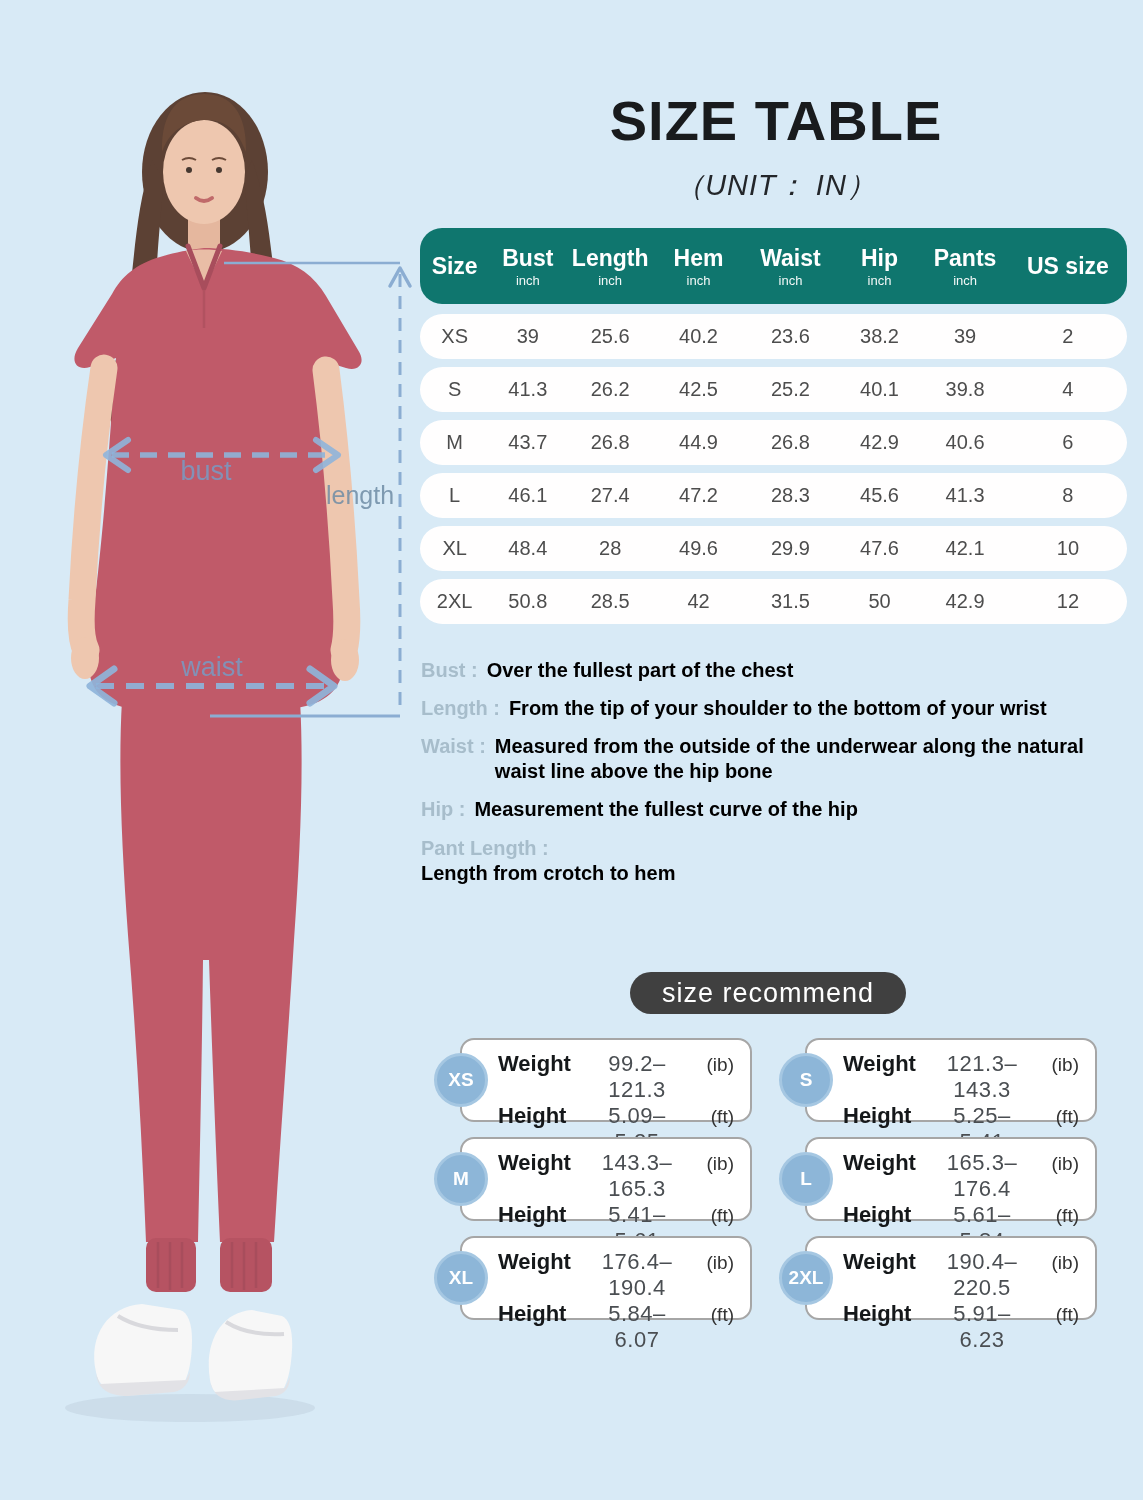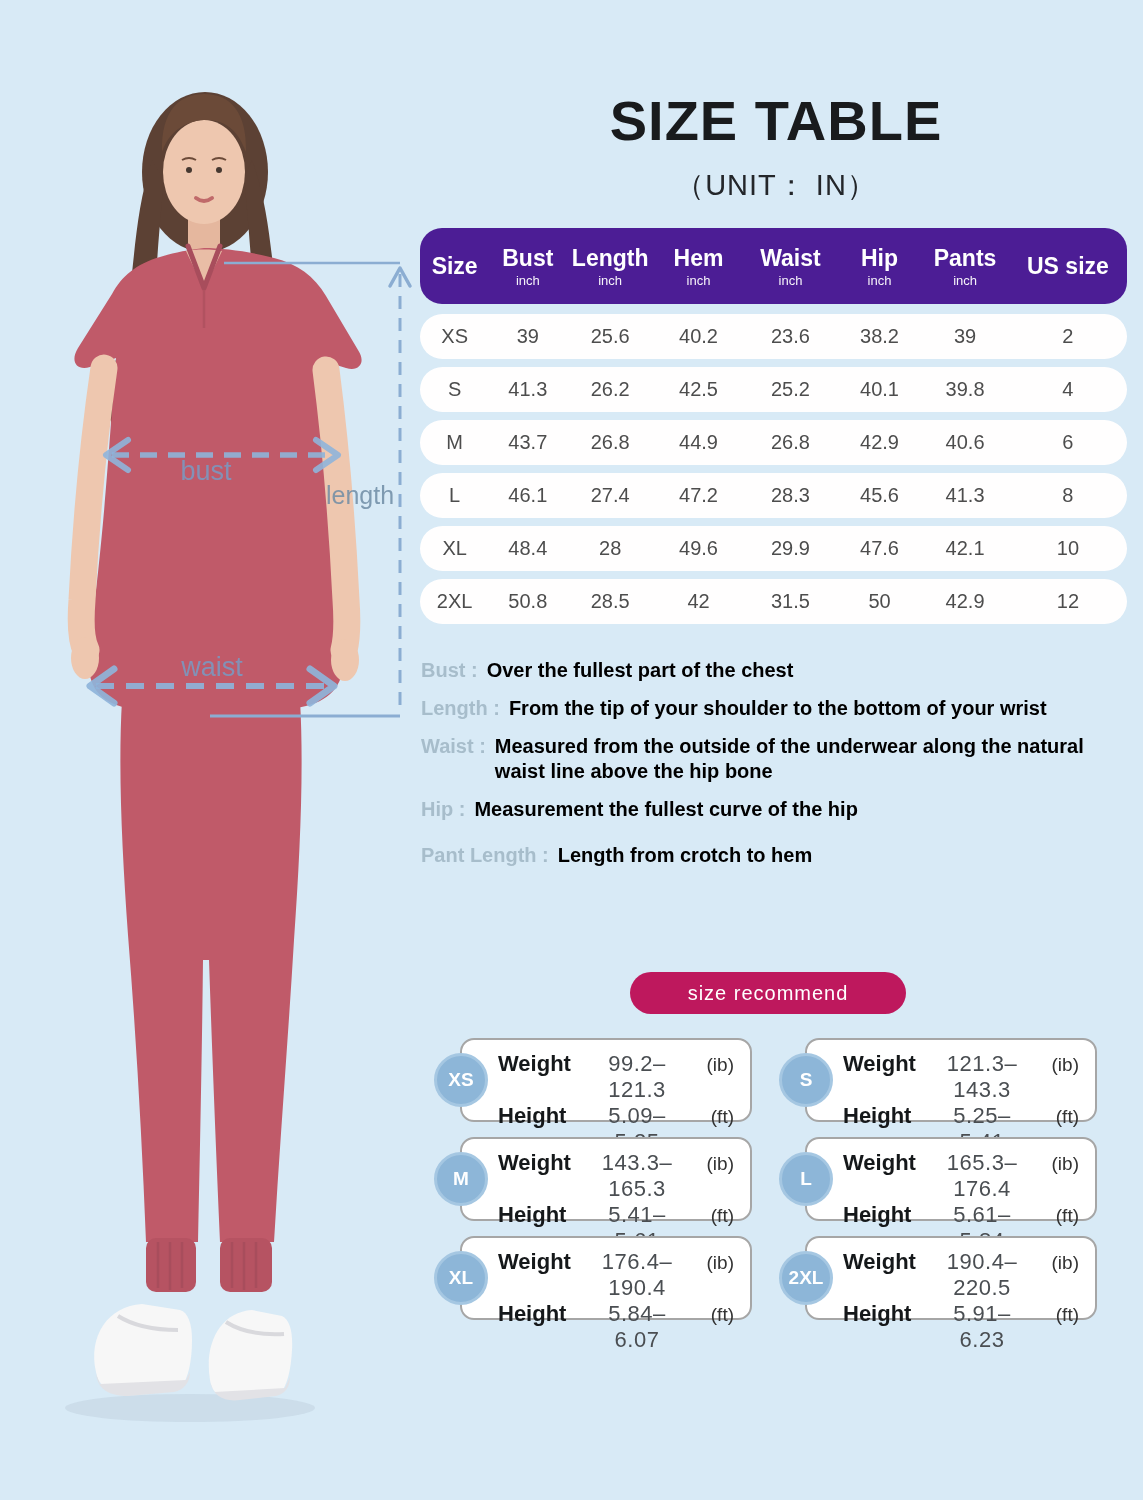--- a/index.html
+++ b/index.html
@@ -12,42 +12,42 @@
   .model-area { position:absolute; left:0; top:0; width:420px; height:1500px; }
   .model-area svg { position:absolute; left:0; top:0; }
   .ann { position:absolute; color:rgba(122,152,192,.88); font-size:27px; font-weight:500; }
   .ann-bust   { left:150px; top:456px; width:112px; text-align:center; }
   .ann-waist  { left:150px; top:652px; width:124px; text-align:center; }
   .ann-length { left:326px; top:481px; width:86px; text-align:left; font-size:25px; color:rgba(110,140,165,.85); }
   
   .title    { position:absolute; left:420px; top:88px;  width:712px; text-align:center;
               font-size:56px; font-weight:800; color:#191b1d; letter-spacing:1px; }
   .subtitle { position:absolute; left:420px; top:166px; width:712px; text-align:center;
-              font-size:29px; font-weight:500; color:#23262a; letter-spacing:1px; }
+              font-size:29px; font-weight:500; color:#23262a; letter-spacing:1px;font-style:italic; }
   
   .size-table { position:absolute; left:420px; top:228px; width:707px; }
-  .thead { display:flex; background:#4c1d95; border-radius:22px; height:76px; color:#fff; margin-bottom:10px; }
+  .thead { display:flex; background:#0f766e; border-radius:22px; height:76px; color:#fff; margin-bottom:10px; }
   .th { display:flex; flex-direction:column; align-items:center; justify-content:center; gap:1px; }
   .th-label { font-size:23px; font-weight:700; }
   .th-unit  { font-size:13px; font-weight:400; opacity:.95; min-height:15px; }
   .trow { display:flex; background:#fffefe; border-radius:23px; height:45px; margin-bottom:8px;
           align-items:center; color:#4d4d4d; font-size:20px; }
   .td { text-align:center; }
   .c0{flex:none;width:9.8%;} .c1{flex:none;width:10.9%;} .c2{flex:none;width:12.4%;}
   .c3{flex:none;width:12.6%;} .c4{flex:none;width:13.4%;} .c5{flex:none;width:11.8%;}
   .c6{flex:none;width:12.4%;} .c7{flex:none;width:16.7%;justify-content:center;}
   
   .notes { position:absolute; left:421px; top:658px; width:714px; }
   .note { display:flex; font-size:20px; line-height:25px; margin-bottom:13px;font-weight:bold; }
   .note-label { color:#a7bdcb; margin-right:9px; white-space:nowrap; }
   .note-text  { color:#000000; flex:1; }
-  .note-pant  { margin-top:21px; }
+  .note-pant  { margin-top:14px;flex-direction:column; }
   
   .rec-pill { position:absolute; left:630px; top:972px; width:276px; height:42px;
-              background:#be185d; border-radius:21px; color:#fff; font-size:20px;
+              background:#404040; border-radius:21px; color:#fff; font-size:27px;
               display:flex; align-items:center; justify-content:center; letter-spacing:1px; }
   .rec-box { position:absolute; width:292px; height:84px; background:#fff;
              border:2px solid #a6a6a6; border-radius:14px; box-sizing:border-box; }
   .pos-xs  { left:460px; top:1038px; } .pos-s   { left:805px; top:1038px; }
   .pos-m   { left:460px; top:1137px; } .pos-l   { left:805px; top:1137px; }
   .pos-xl  { left:460px; top:1236px; } .pos-2xl { left:805px; top:1236px; }
   .rec-badge { position:absolute; left:-28px; top:50%; transform:translateY(-50%);
                width:54px; height:54px; border-radius:50%; background:#8db6d8;
                border:3px solid #a5c7e2; color:#fff; font-weight:700; font-size:19px;
                display:flex; align-items:center; justify-content:center; box-sizing:border-box; }

